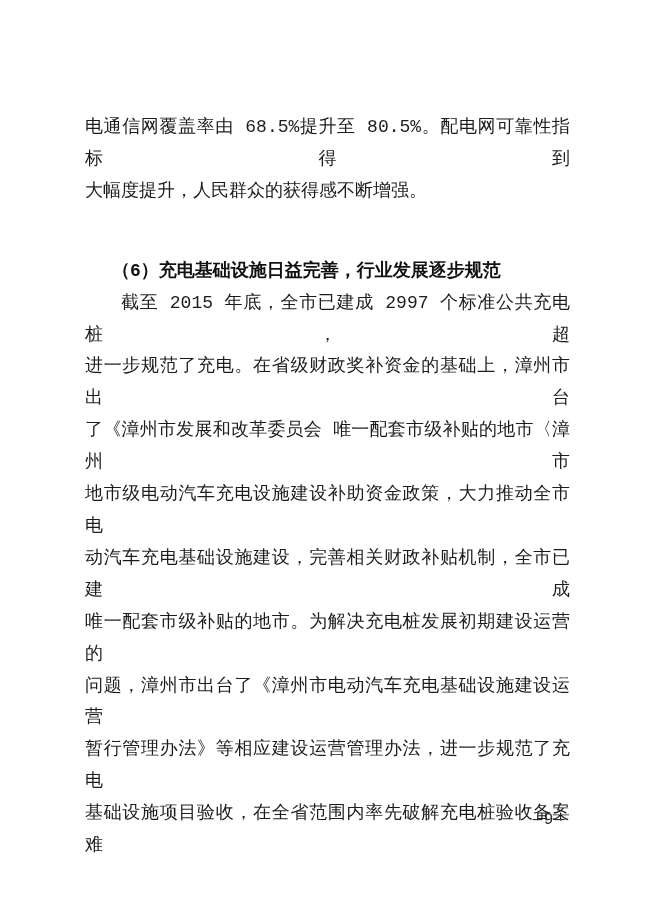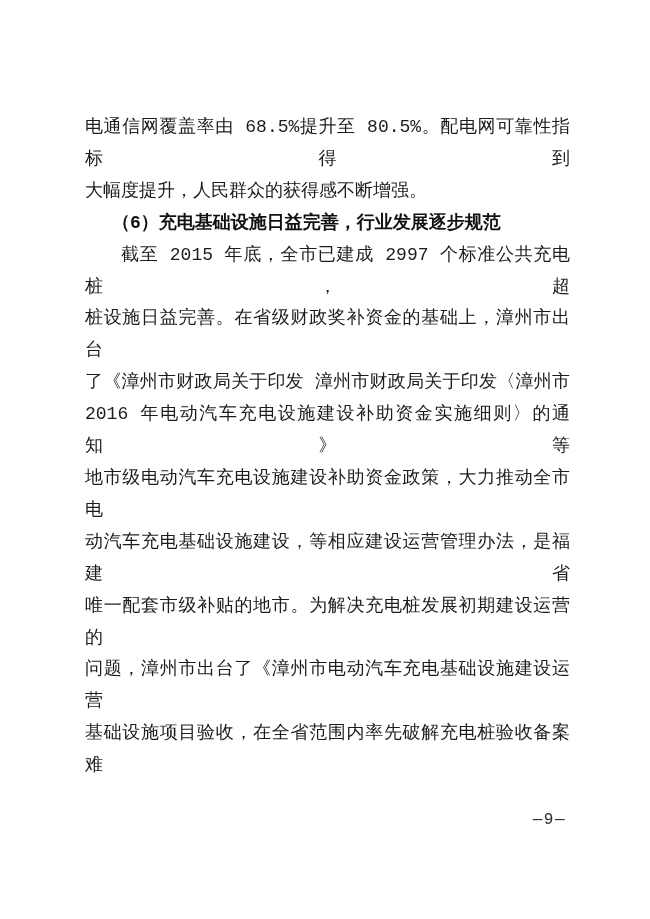--- a/index.html
+++ b/index.html
@@ -23,45 +23,45 @@
     text-align:justify;
     text-align-last:justify;
     text-justify:inter-character;
     white-space:normal;
   }
   .line.last{
     text-align:right;
     text-align-last:left;
   }
   .ind2{ text-indent:2em; }
-  .ind15{ text-indent:1.5em; }
+  .ind15{ text-indent:1.5em;margin-top:48px; }
   .bold{ font-weight:bold; color:#111; }
   .pagenum{
     position:absolute;
     top:811px;
     right:84px;
     font-size:16px;
     letter-spacing:1.5px;
     color:#2a2a2a;
   }
 </style>
 </head>
 <body>
 
 <div class="page">
   <div class="textblock">
     <div class="line">电通信网覆盖率由 68.5%提升至 80.5%。配电网可靠性指标得到</div>
     <div class="line last">大幅度提升，人民群众的获得感不断增强。</div>
     <div class="line last bold ind15">（6）充电基础设施日益完善，行业发展逐步规范</div>
     <div class="line ind2">截至 2015 年底，全市已建成 2997 个标准公共充电桩，超</div>
-    <div class="line">桩设施日益完善。在省级财政奖补资金的基础上，漳州市出台</div>
-    <div class="line">了《漳州市财政局关于印发 漳州市财政局关于印发〈漳州市</div>
-    <div class="line">2016 年电动汽车充电设施建设补助资金实施细则〉的通知》等</div>
+    <div class="line">进一步规范了充电。在省级财政奖补资金的基础上，漳州市出台</div>
+    <div class="line">了《漳州市发展和改革委员会 唯一配套市级补贴的地市〈漳州市</div>
     <div class="line">地市级电动汽车充电设施建设补助资金政策，大力推动全市电</div>
-    <div class="line">动汽车充电基础设施建设，等相应建设运营管理办法，是福建省</div>
+    <div class="line">动汽车充电基础设施建设，完善相关财政补贴机制，全市已建成</div>
     <div class="line">唯一配套市级补贴的地市。为解决充电桩发展初期建设运营的</div>
     <div class="line">问题，漳州市出台了《漳州市电动汽车充电基础设施建设运营</div>
+    <div class="line">暂行管理办法》等相应建设运营管理办法，进一步规范了充电</div>
     <div class="line">基础设施项目验收，在全省范围内率先破解充电桩验收备案难</div>
 
   </div>
 
   <div class="pagenum">—9—</div>
 </div>
 
 </body></html>

